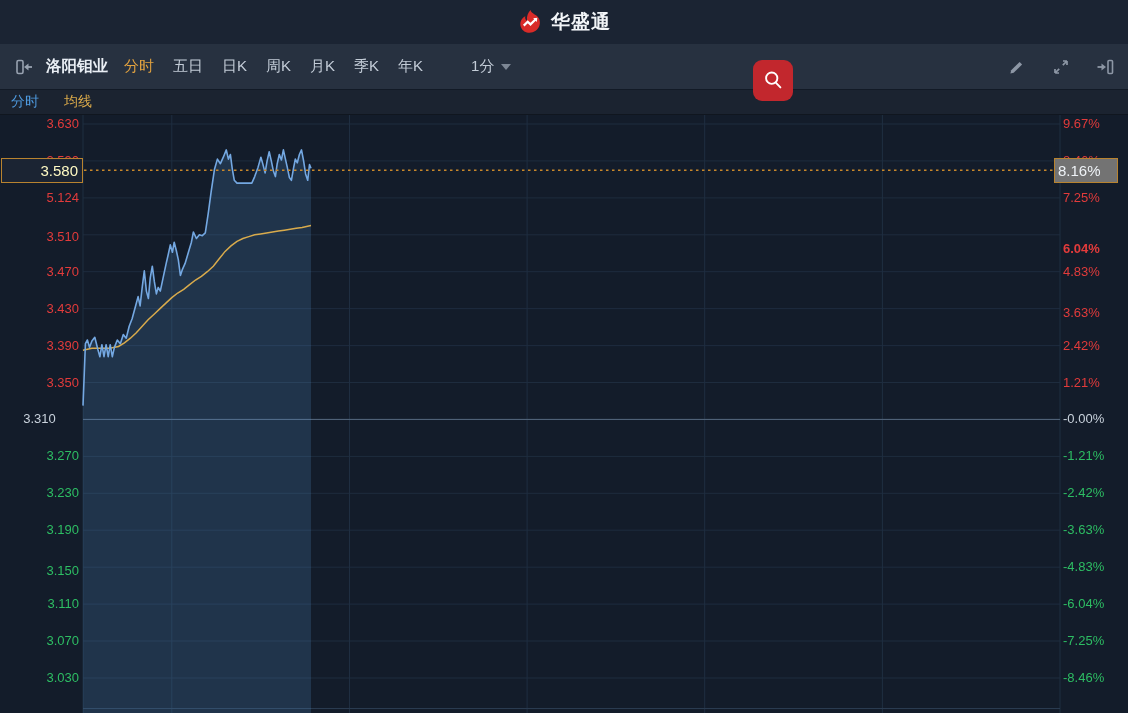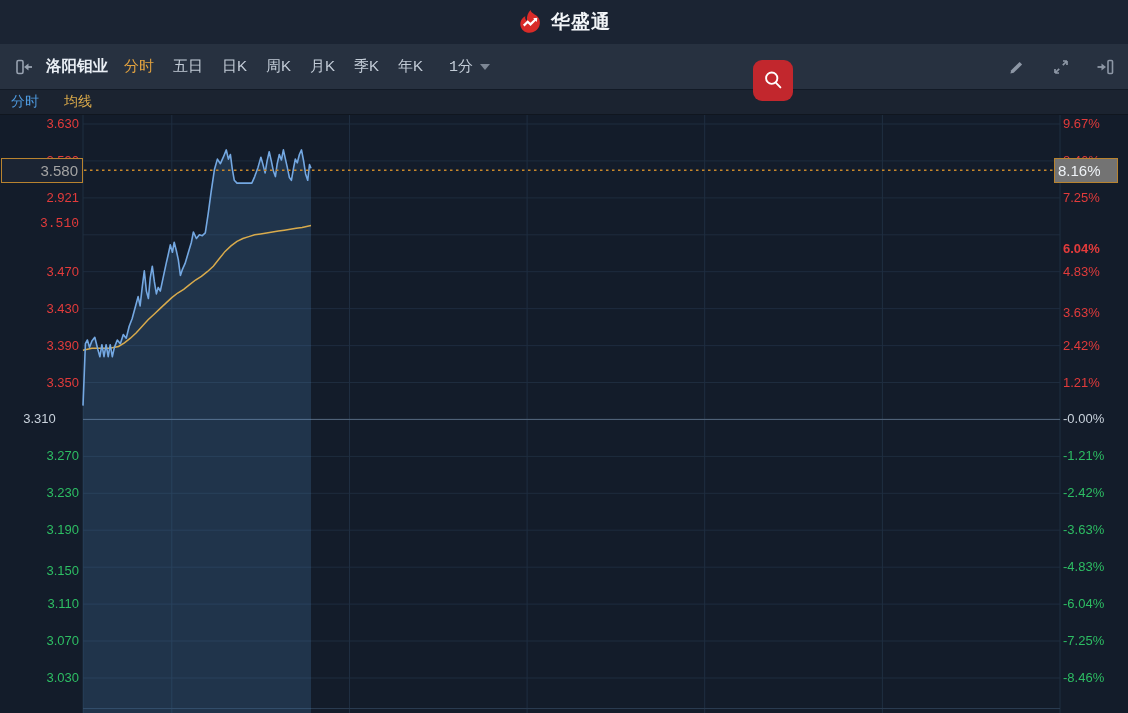--- a/index.html
+++ b/index.html
@@ -13,21 +13,21 @@
 
   
   .toolbar { position:relative; height:46px; background:#273140; display:flex; align-items:center;
     border-bottom:1px solid #121a26; }
   .icon-btn { display:inline-flex; align-items:center; justify-content:center; cursor:pointer; }
   .collapse-btn { margin-left:16px; }
   .stock-name { margin-left:12px; color:#e9eef4; font-size:15.5px; font-weight:bold; }
   .ptabs { display:flex; align-items:center; gap:19px; margin-left:16px; }
   .ptab { color:#c3ccd7; font-size:15px; cursor:pointer; white-space:nowrap; }
   .ptab.active { color:#e2a23f; }
-  .interval { display:flex; align-items:center; gap:7px; margin-left:26px; cursor:pointer;font-family:Liberation Mono, monospace; }
+  .interval { display:flex; align-items:center; gap:7px; margin-left:48px; cursor:pointer; }
   .interval-label { color:#c3ccd7; font-size:15px; }
   .caret { width:0; height:0; border-left:5px solid transparent; border-right:5px solid transparent;
     border-top:6px solid #7d8795; }
   .search-btn { position:absolute; left:753px; top:16px; width:40px; height:41px; background:#c2272d;
     border-radius:9px; display:flex; align-items:center; justify-content:center; z-index:6; cursor:pointer; }
   .right-icons { position:absolute; right:14px; top:0; height:100%; display:flex; align-items:center; gap:26px; }
 
   
   .subtabs { height:25px; background:#1b2330; display:flex; align-items:center; gap:25px;
     padding-left:11px; border-bottom:1px solid #10161f; }
@@ -36,21 +36,21 @@
   
   .chart { position:relative; height:598px; background:#131c2a; }
   .chart svg.plot { position:absolute; left:0; top:0; }
   .ylabel { position:absolute; font-size:13px; height:16px; line-height:16px; z-index:2; }
   .ylabel.left { left:0; width:79px; text-align:right; }
   .ylabel.right { left:1063px; text-align:left; }
   .up   { color:#e23b3b; }
   .down { color:#2dbd63; }
   .flat { color:#c9d2dc; }
   .price-box { position:absolute; left:1px; width:82px; height:25px; border:1px solid #b8832f;
-    background:#1b2433; color:#a3a3a3; font-size:15px; line-height:23px; text-align:right;
+    background:#1b2433; color:#fef9c3; font-size:15px; line-height:23px; text-align:right;
     padding-right:4px; z-index:4; }
   .pct-box { position:absolute; left:1054px; width:64px; height:25px; border:1px solid #b8832f;
     background:#737373; color:#eef2f6; font-size:15px; line-height:23px; padding-left:3px; z-index:4; }
 </style>
 </head>
 <body>
 
 <div class="header">
   <div class="logo">
     <svg width="27" height="27" viewBox="0 0 26 26">
@@ -150,23 +150,23 @@
       <polyline points="83.0,235.2 91.9,233.3 100.8,233.3 109.6,233.3 118.5,231.5 124.4,227.8 130.4,223.2 136.3,217.7 142.2,211.2 148.1,204.7 154.1,199.2 160.0,193.6 165.9,188.1 171.8,182.6 177.7,178.0 183.7,174.3 189.6,169.6 195.5,165.0 201.4,161.3 207.3,156.7 213.3,151.2 219.2,143.8 225.1,136.4 231.0,130.9 237.0,126.3 242.9,123.5 248.8,121.6 254.7,119.8 260.6,118.9 266.6,117.9 272.5,117.0 278.4,116.1 284.3,115.2 290.2,114.3 296.2,113.3 302.1,112.4 311.0,110.6" fill="none" stroke="#d9ab4c" stroke-width="1.5"></polyline>
       <polyline points="83.0,290.6 84.2,260.1 85.4,228.7 87.4,225.0 89.5,232.4 91.9,226.0 94.8,222.3 97.8,234.3 99.9,241.7 101.9,229.7 104.0,241.7 106.1,229.7 108.2,241.7 110.2,229.7 112.3,241.7 114.4,232.4 117.3,225.0 120.3,228.7 123.3,219.5 126.2,223.2 129.2,211.2 132.1,203.8 135.1,192.7 138.1,181.6 140.1,190.9 142.2,172.4 144.3,155.8 146.4,176.1 148.4,183.5 150.2,163.2 152.3,151.2 154.4,166.9 156.4,178.9 158.2,172.4 160.3,176.1 163.2,162.3 166.2,148.4 168.3,139.2 170.3,129.9 172.4,137.3 174.2,127.2 176.3,135.5 178.3,144.7 180.4,160.4 182.2,154.9 185.1,148.4 188.4,137.3 191.4,127.2 193.4,117.0 196.4,123.5 199.4,119.8 202.3,120.7 205.3,117.9 208.2,98.6 211.2,76.4 214.5,54.2 217.4,44.1 220.4,48.7 223.3,42.2 226.3,34.9 228.4,44.1 230.4,39.5 232.2,53.3 234.3,65.3 237.0,68.1 251.8,68.1 254.7,61.6 258.0,52.4 260.9,42.2 263.0,49.6 265.1,57.9 267.1,45.9 269.2,36.7 271.3,45.9 273.4,56.1 275.4,61.6 277.2,48.7 279.3,39.5 281.4,45.0 283.4,34.9 285.2,43.2 287.3,52.4 289.4,62.5 291.4,65.3 293.5,53.3 295.3,44.1 297.3,47.8 299.4,39.5 301.5,34.9 303.6,45.9 305.6,58.9 307.7,65.3 309.5,49.6 311.0,53.3" fill="none" stroke="#74a8e2" stroke-width="1.6" stroke-linejoin="round"></polyline>
       <line x1="84" y1="55.2" x2="1054" y2="55.2" stroke="#c8872b" stroke-width="1.4" stroke-dasharray="2.5 3.5"></line>
     </svg>
   <div class="price-box" style="top: 42.6625px;">3.580</div>
   <div class="pct-box" style="top: 42.6625px;">8.16%</div>
 <div class="ylabel left up" style="top: 1px;">3.630</div>
     <div class="ylabel right up" style="top: 1px;">9.67%</div>
     <div class="ylabel left up" style="top: 37.9px;">3.590</div>
     <div class="ylabel right up" style="top: 37.9px;">8.46%</div>
-    <div class="ylabel left up" style="top: 74.9px;">2.921</div>
+    <div class="ylabel left up" style="top: 74.9px;">5.124</div>
     <div class="ylabel right up" style="top: 74.9px;">7.25%</div>
-    <div class="ylabel left up" style="top: 101px; font-family: Liberation Mono, monospace;">3.510</div>
+    <div class="ylabel left up" style="top: 114px;">3.510</div>
     <div class="ylabel right up" style="top: 126px; font-weight: bold;">6.04%</div>
     <div class="ylabel left up" style="top: 148.7px;">3.470</div>
     <div class="ylabel right up" style="top: 148.7px;">4.83%</div>
     <div class="ylabel left up" style="top: 185.6px;">3.430</div>
     <div class="ylabel right up" style="top: 190px;">3.63%</div>
     <div class="ylabel left up" style="top: 222.6px;">3.390</div>
     <div class="ylabel right up" style="top: 222.6px;">2.42%</div>
     <div class="ylabel left up" style="top: 259.5px;">3.350</div>
     <div class="ylabel right up" style="top: 259.5px;">1.21%</div>
     <div class="ylabel left flat" style="top: 296.4px; text-align: center;">3.310</div>

